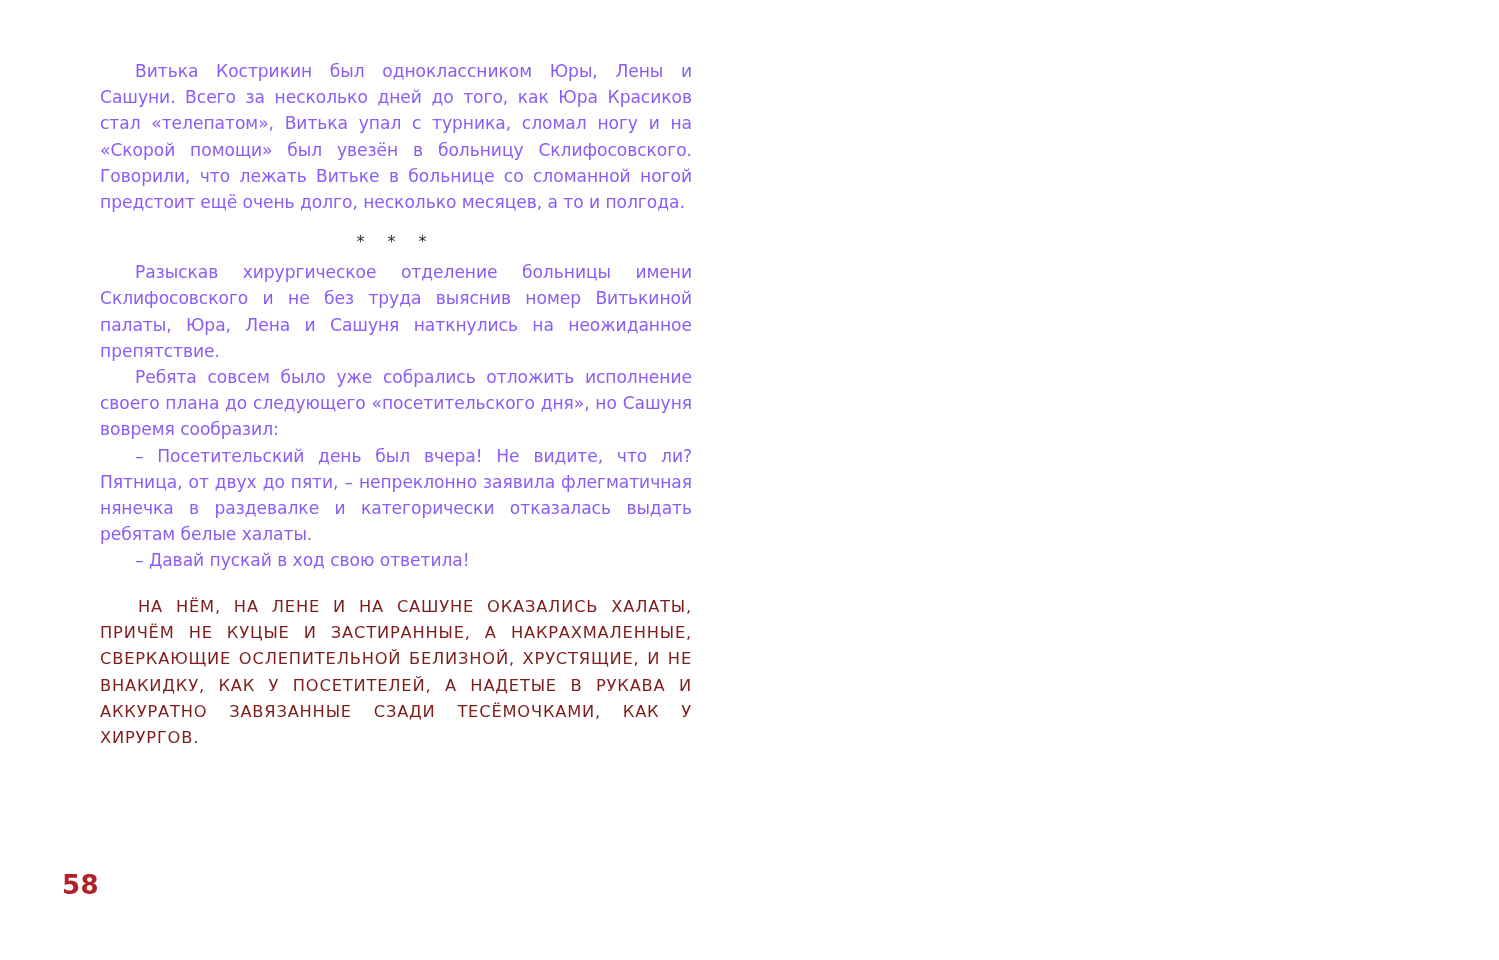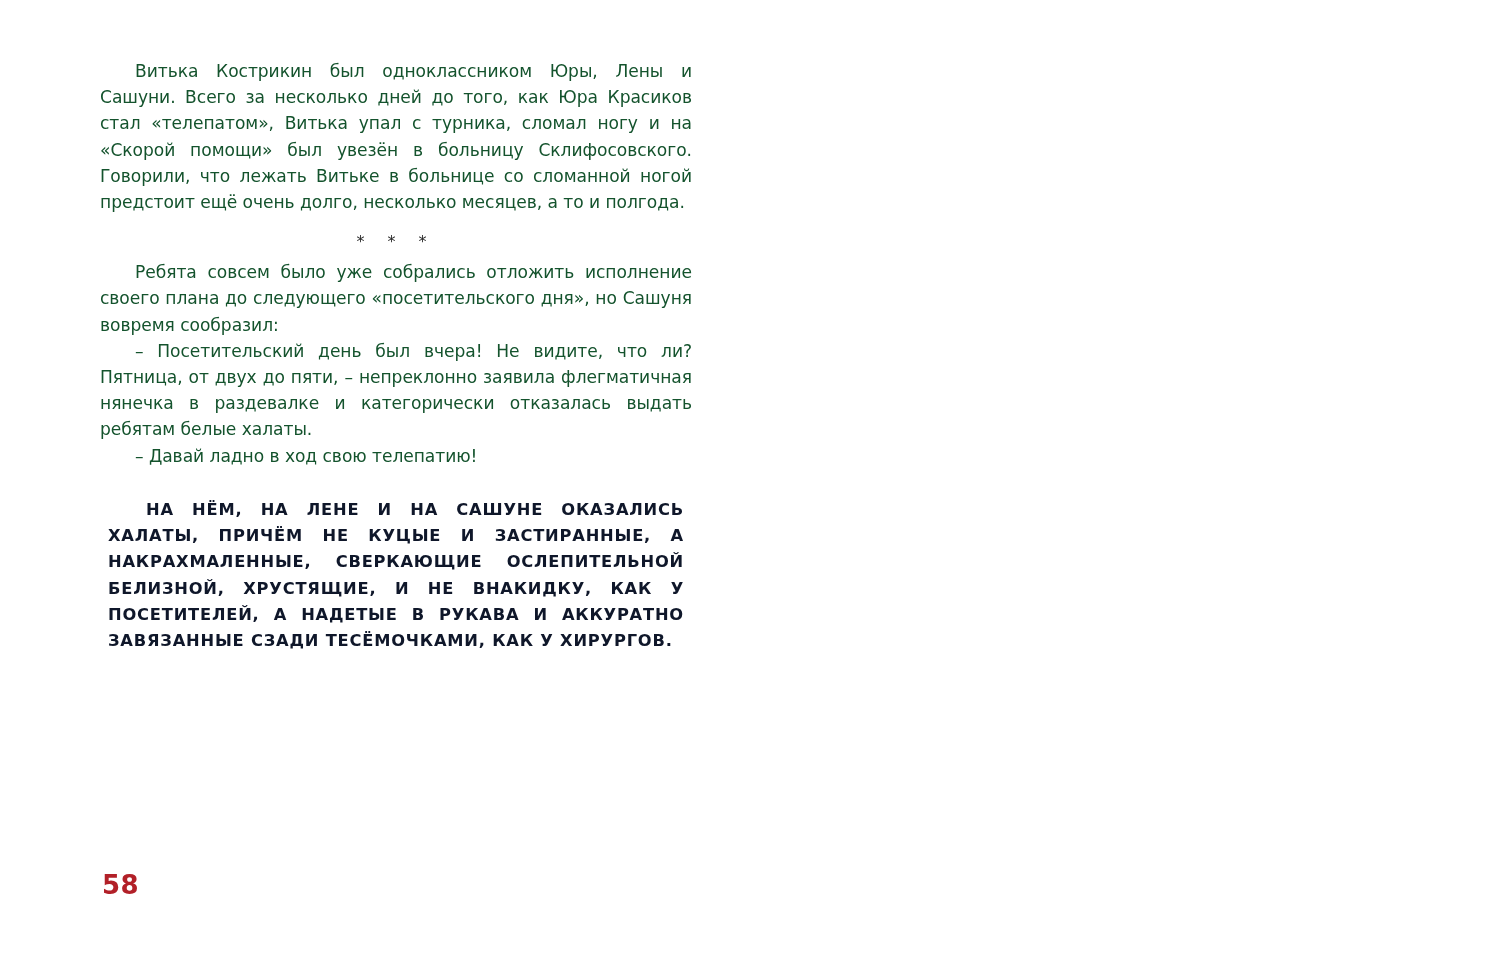--- a/index.html
+++ b/index.html
@@ -39,76 +39,77 @@
   .page-left .col  { left: 100px; width: 592px; }
 
   
   .para {
     margin: 0;
     font-size: 17.1px;
     line-height: 26.2px;
     text-align: justify;
     text-indent: 35px;
     letter-spacing: -0.05px;
-    color: #14532d;
+    color: #8b5cf6;
     -webkit-hyphens: none;
     hyphens: none;
   }
 
   .block-gap { height: 20px; }
 
   .sectionbreak {
     margin: 17px 0 7px 0;
     text-align: center;
     font-size: 16px;
     letter-spacing: 9px;
     color: #2a2a2a;
     line-height: 20px;
   }
 
   
   .caps-block {
-    margin: 8px;
+    margin: 0;
     padding: 0;
     font-family: "DejaVu Sans", "Liberation Sans", sans-serif;
     font-size: 16.3px;
-    font-weight: 700;
+    font-weight: 400;
     line-height: 26.3px;
     letter-spacing: 0.8px;
-    color: #0f172a;
+    color: #7f1d1d;
     text-align: justify;
     text-indent: 38px;
   }
 
   
   .folio {
     position: absolute;
     top: 870px;
     font-size: 26px;
     font-weight: 700;
     color: #b22028;
     letter-spacing: 0.5px;
   }
-  .folio-left  { left: 62px; margin-left: 40px; }
+  .folio-left  { left: 62px; }
 </style>
 </head>
 <body>
 
 <div class="spread">
 
   <div class="page page-left">
     <div class="col">
 
       <p class="para">Витька Кострикин был одноклассником Юры, Лены и Сашуни. Всего за несколько дней до того, как Юра Красиков стал «телепатом», Витька упал с турника, сломал ногу и на «Скорой помощи» был увезён в больницу Склифосовского. Говорили, что лежать Витьке в больнице со сломанной ногой предстоит ещё очень долго, несколько месяцев, а то и полгода.</p>
 
       <div class="sectionbreak">* * *</div>
 
+      <p class="para">Разыскав хирургическое отделение больницы имени Склифосовского и не без труда выяснив номер Витькиной палаты, Юра, Лена и Сашуня наткнулись на неожиданное препятствие.</p>
       <p class="para">Ребята совсем было уже собрались отложить исполнение своего плана до следующего «посетительского дня», но Сашуня вовремя сообразил:</p>
       <p class="para">– Посетительский день был вчера! Не видите, что ли? Пятница, от двух до пяти, – непреклонно заявила флегматичная нянечка в раздевалке и категорически отказалась выдать ребятам белые халаты.</p>
-      <p class="para">– Давай ладно в ход свою телепатию!</p>
+      <p class="para">– Давай пускай в ход свою ответила!</p>
 
       <div class="block-gap"></div>
 
       <p class="caps-block">НА НЁМ, НА ЛЕНЕ И НА САШУНЕ ОКАЗАЛИСЬ ХАЛАТЫ, ПРИЧЁМ НЕ КУЦЫЕ И ЗАСТИРАННЫЕ, А НАКРАХМАЛЕННЫЕ, СВЕРКАЮЩИЕ ОСЛЕПИТЕЛЬНОЙ БЕЛИЗНОЙ, ХРУСТЯЩИЕ, И НЕ ВНАКИДКУ, КАК У ПОСЕТИТЕЛЕЙ, А НАДЕТЫЕ В РУКАВА И АККУРАТНО ЗАВЯЗАННЫЕ СЗАДИ ТЕСЁМОЧКАМИ, КАК У ХИРУРГОВ.</p>
     </div>
 
     <div class="folio folio-left">58</div>
   </div>
 
   <div class="page page-right">

